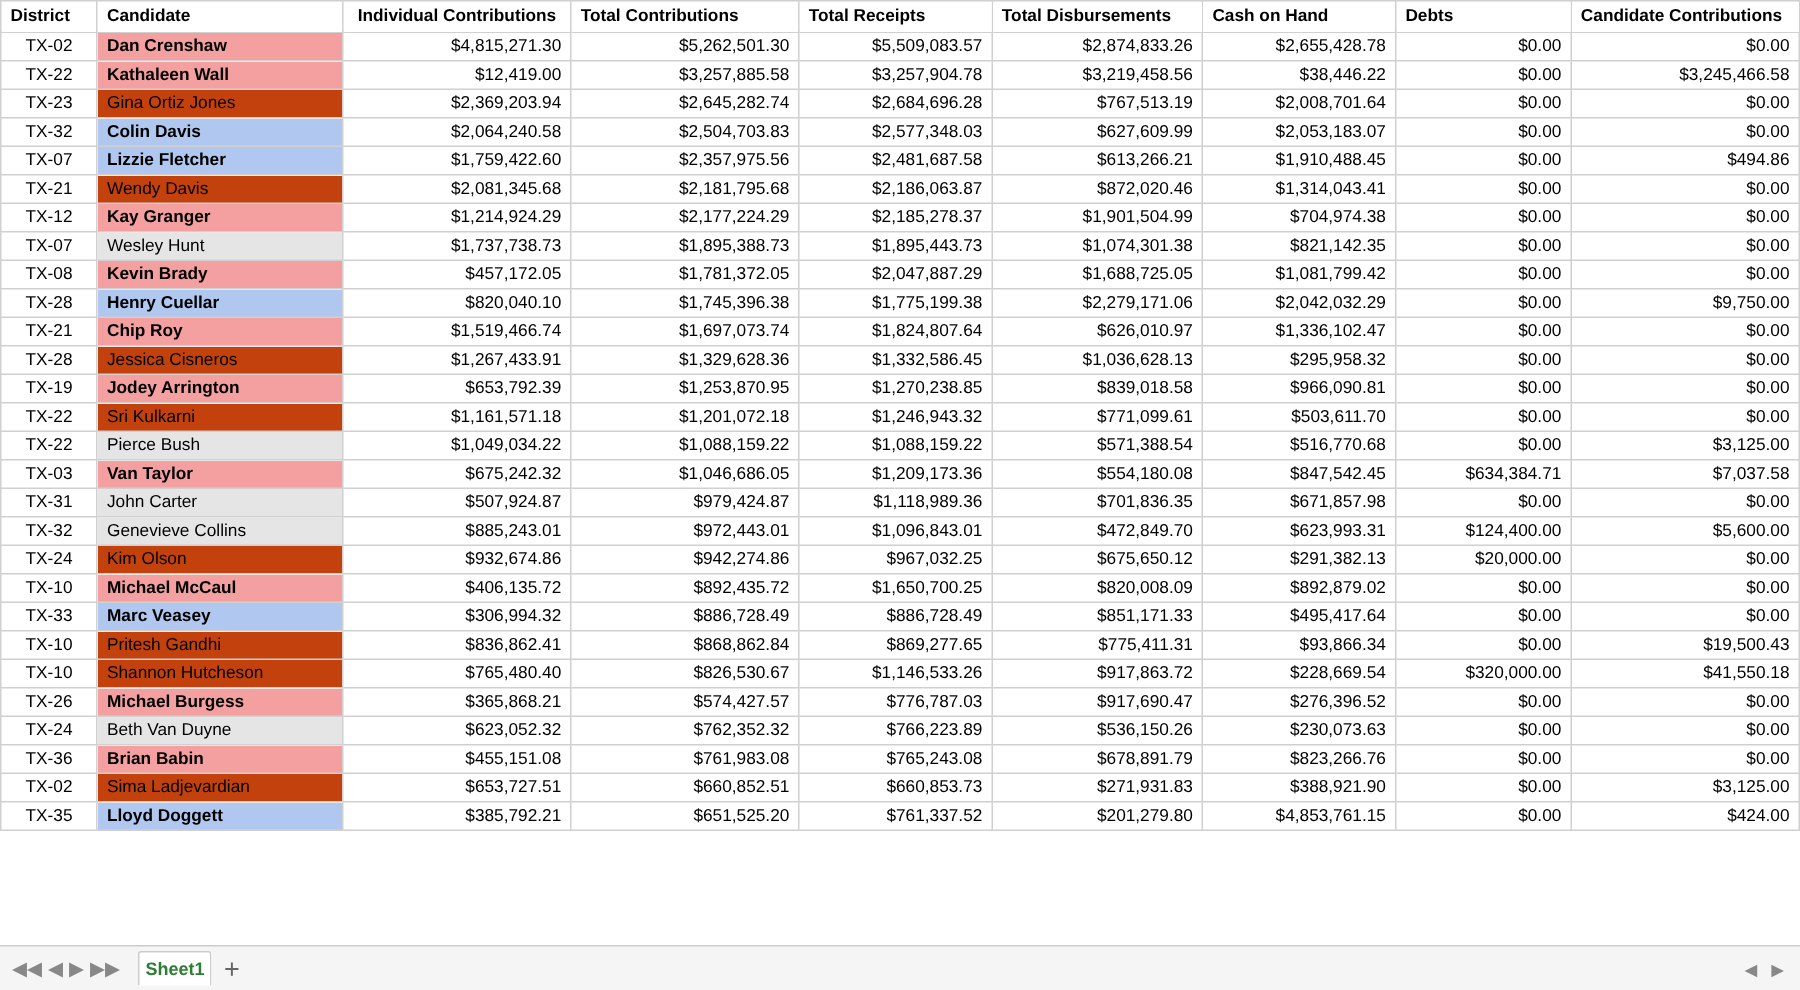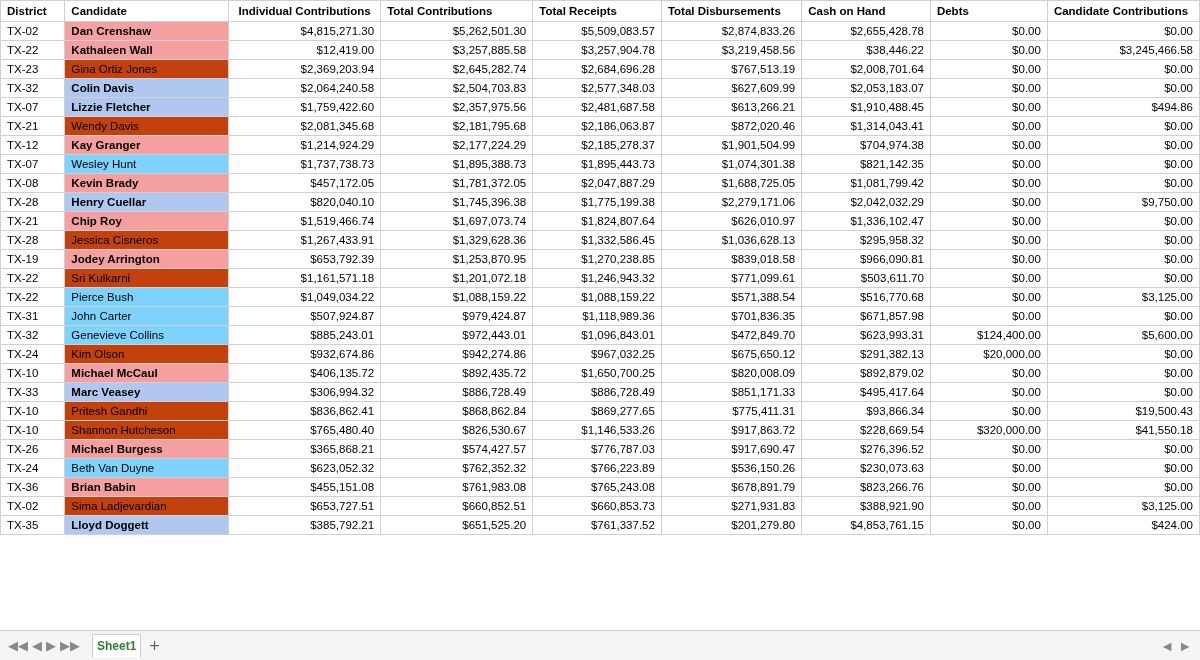--- a/index.html
+++ b/index.html
@@ -51,26 +51,26 @@
     .col-candidate { width: 140px; }
     .col-individual { width: 130px; text-align: center; }
     .col-total-contrib { width: 130px; }
     .col-total-receipts { width: 110px; }
     .col-total-disb { width: 120px; }
     .col-cash { width: 110px; }
     .col-debts { width: 100px; }
     .col-cand-contrib { width: 130px; }
 
     td.num { text-align: right; }
-    td.district { text-align: left; }
+    td.district { text-align: center; }
 
     .red-bg { background-color: #f4a0a0; font-weight: bold; }
     .blue-bg { background-color: #b0c8f0; font-weight: bold; }
     .light-blue { background-color: #c2410c; }
-    .light-red { background-color: #7dd3fc; }
+    .light-red { background-color: #e5e5e5; }
 
     .bottom-bar {
       height: 30px;
       background: #f5f5f5;
       border-top: 1px solid #ccc;
       display: flex;
       align-items: center;
       padding: 0 8px;
       gap: 8px;
     }
@@ -282,20 +282,31 @@
           <td class="light-red">Pierce Bush</td>
           <td class="num">$1,049,034.22</td>
           <td class="num">$1,088,159.22</td>
           <td class="num">$1,088,159.22</td>
           <td class="num">$571,388.54</td>
           <td class="num">$516,770.68</td>
           <td class="num">$0.00</td>
           <td class="num">$3,125.00</td>
         </tr>
         <tr>
+          <td class="district">TX-03</td>
+          <td class="red-bg">Van Taylor</td>
+          <td class="num">$675,242.32</td>
+          <td class="num">$1,046,686.05</td>
+          <td class="num">$1,209,173.36</td>
+          <td class="num">$554,180.08</td>
+          <td class="num">$847,542.45</td>
+          <td class="num">$634,384.71</td>
+          <td class="num">$7,037.58</td>
+        </tr>
+        <tr>
           <td class="district">TX-31</td>
           <td class="light-red">John Carter</td>
           <td class="num">$507,924.87</td>
           <td class="num">$979,424.87</td>
           <td class="num">$1,118,989.36</td>
           <td class="num">$701,836.35</td>
           <td class="num">$671,857.98</td>
           <td class="num">$0.00</td>
           <td class="num">$0.00</td>
         </tr>

